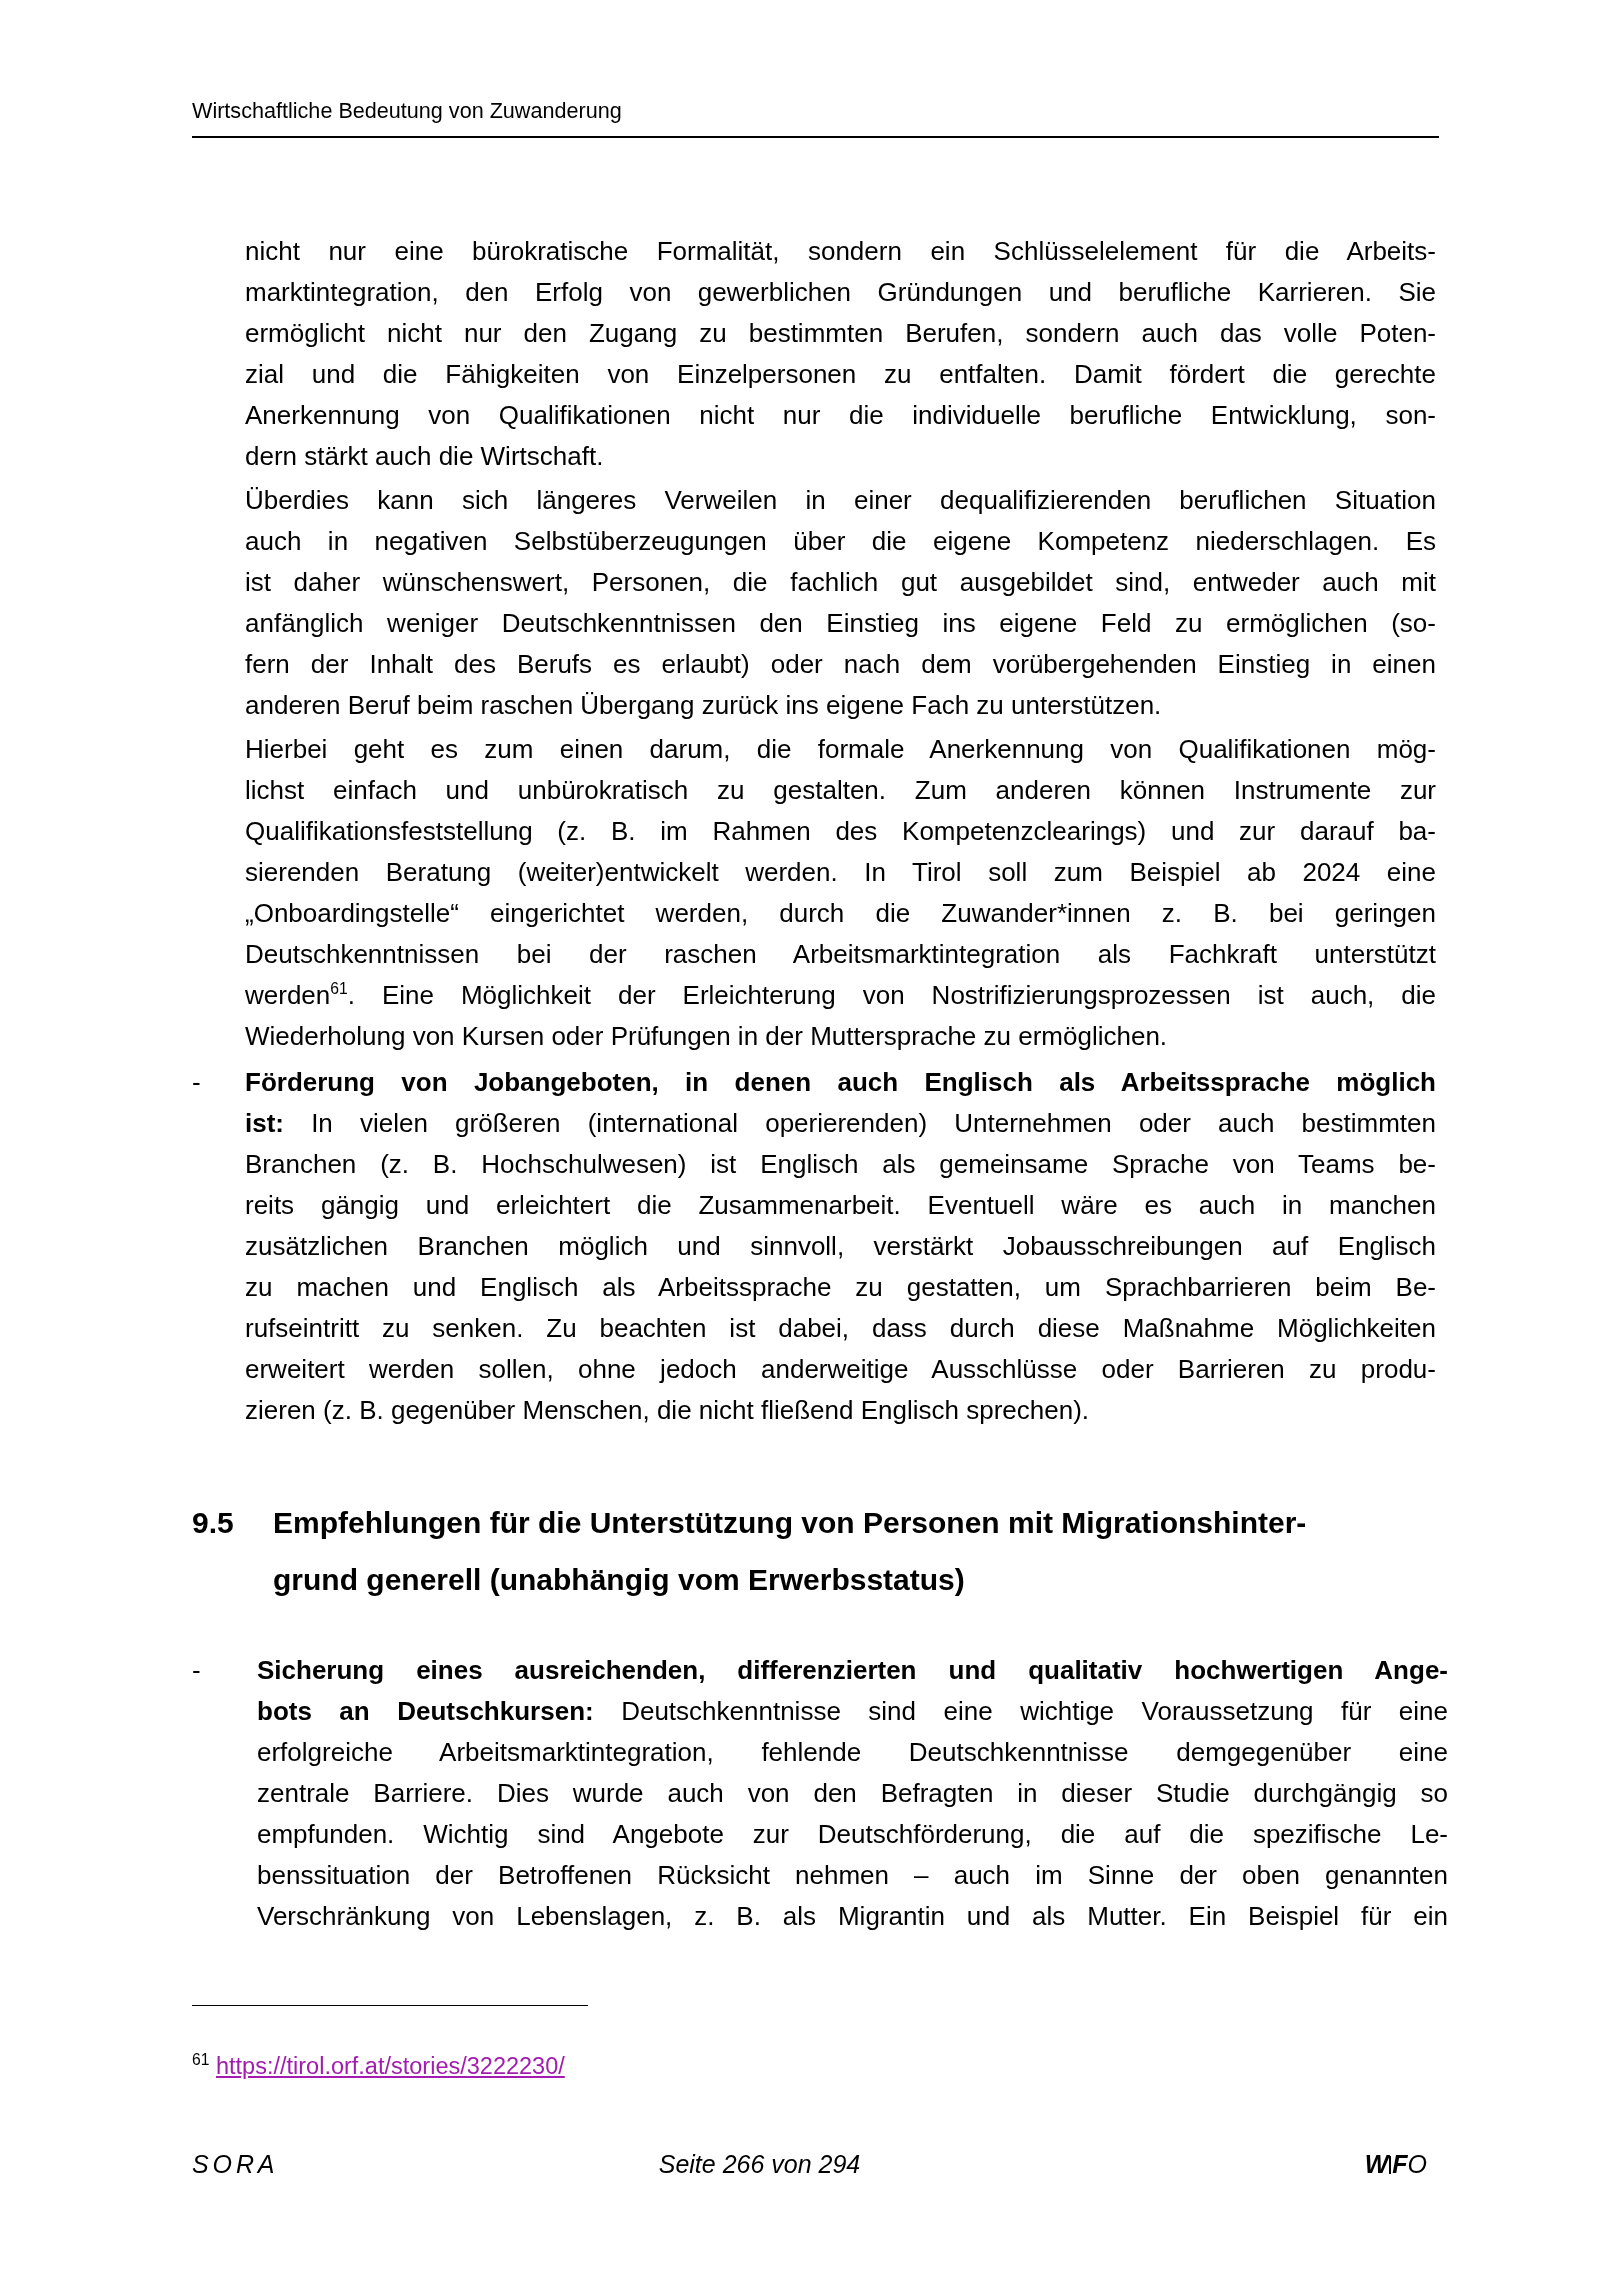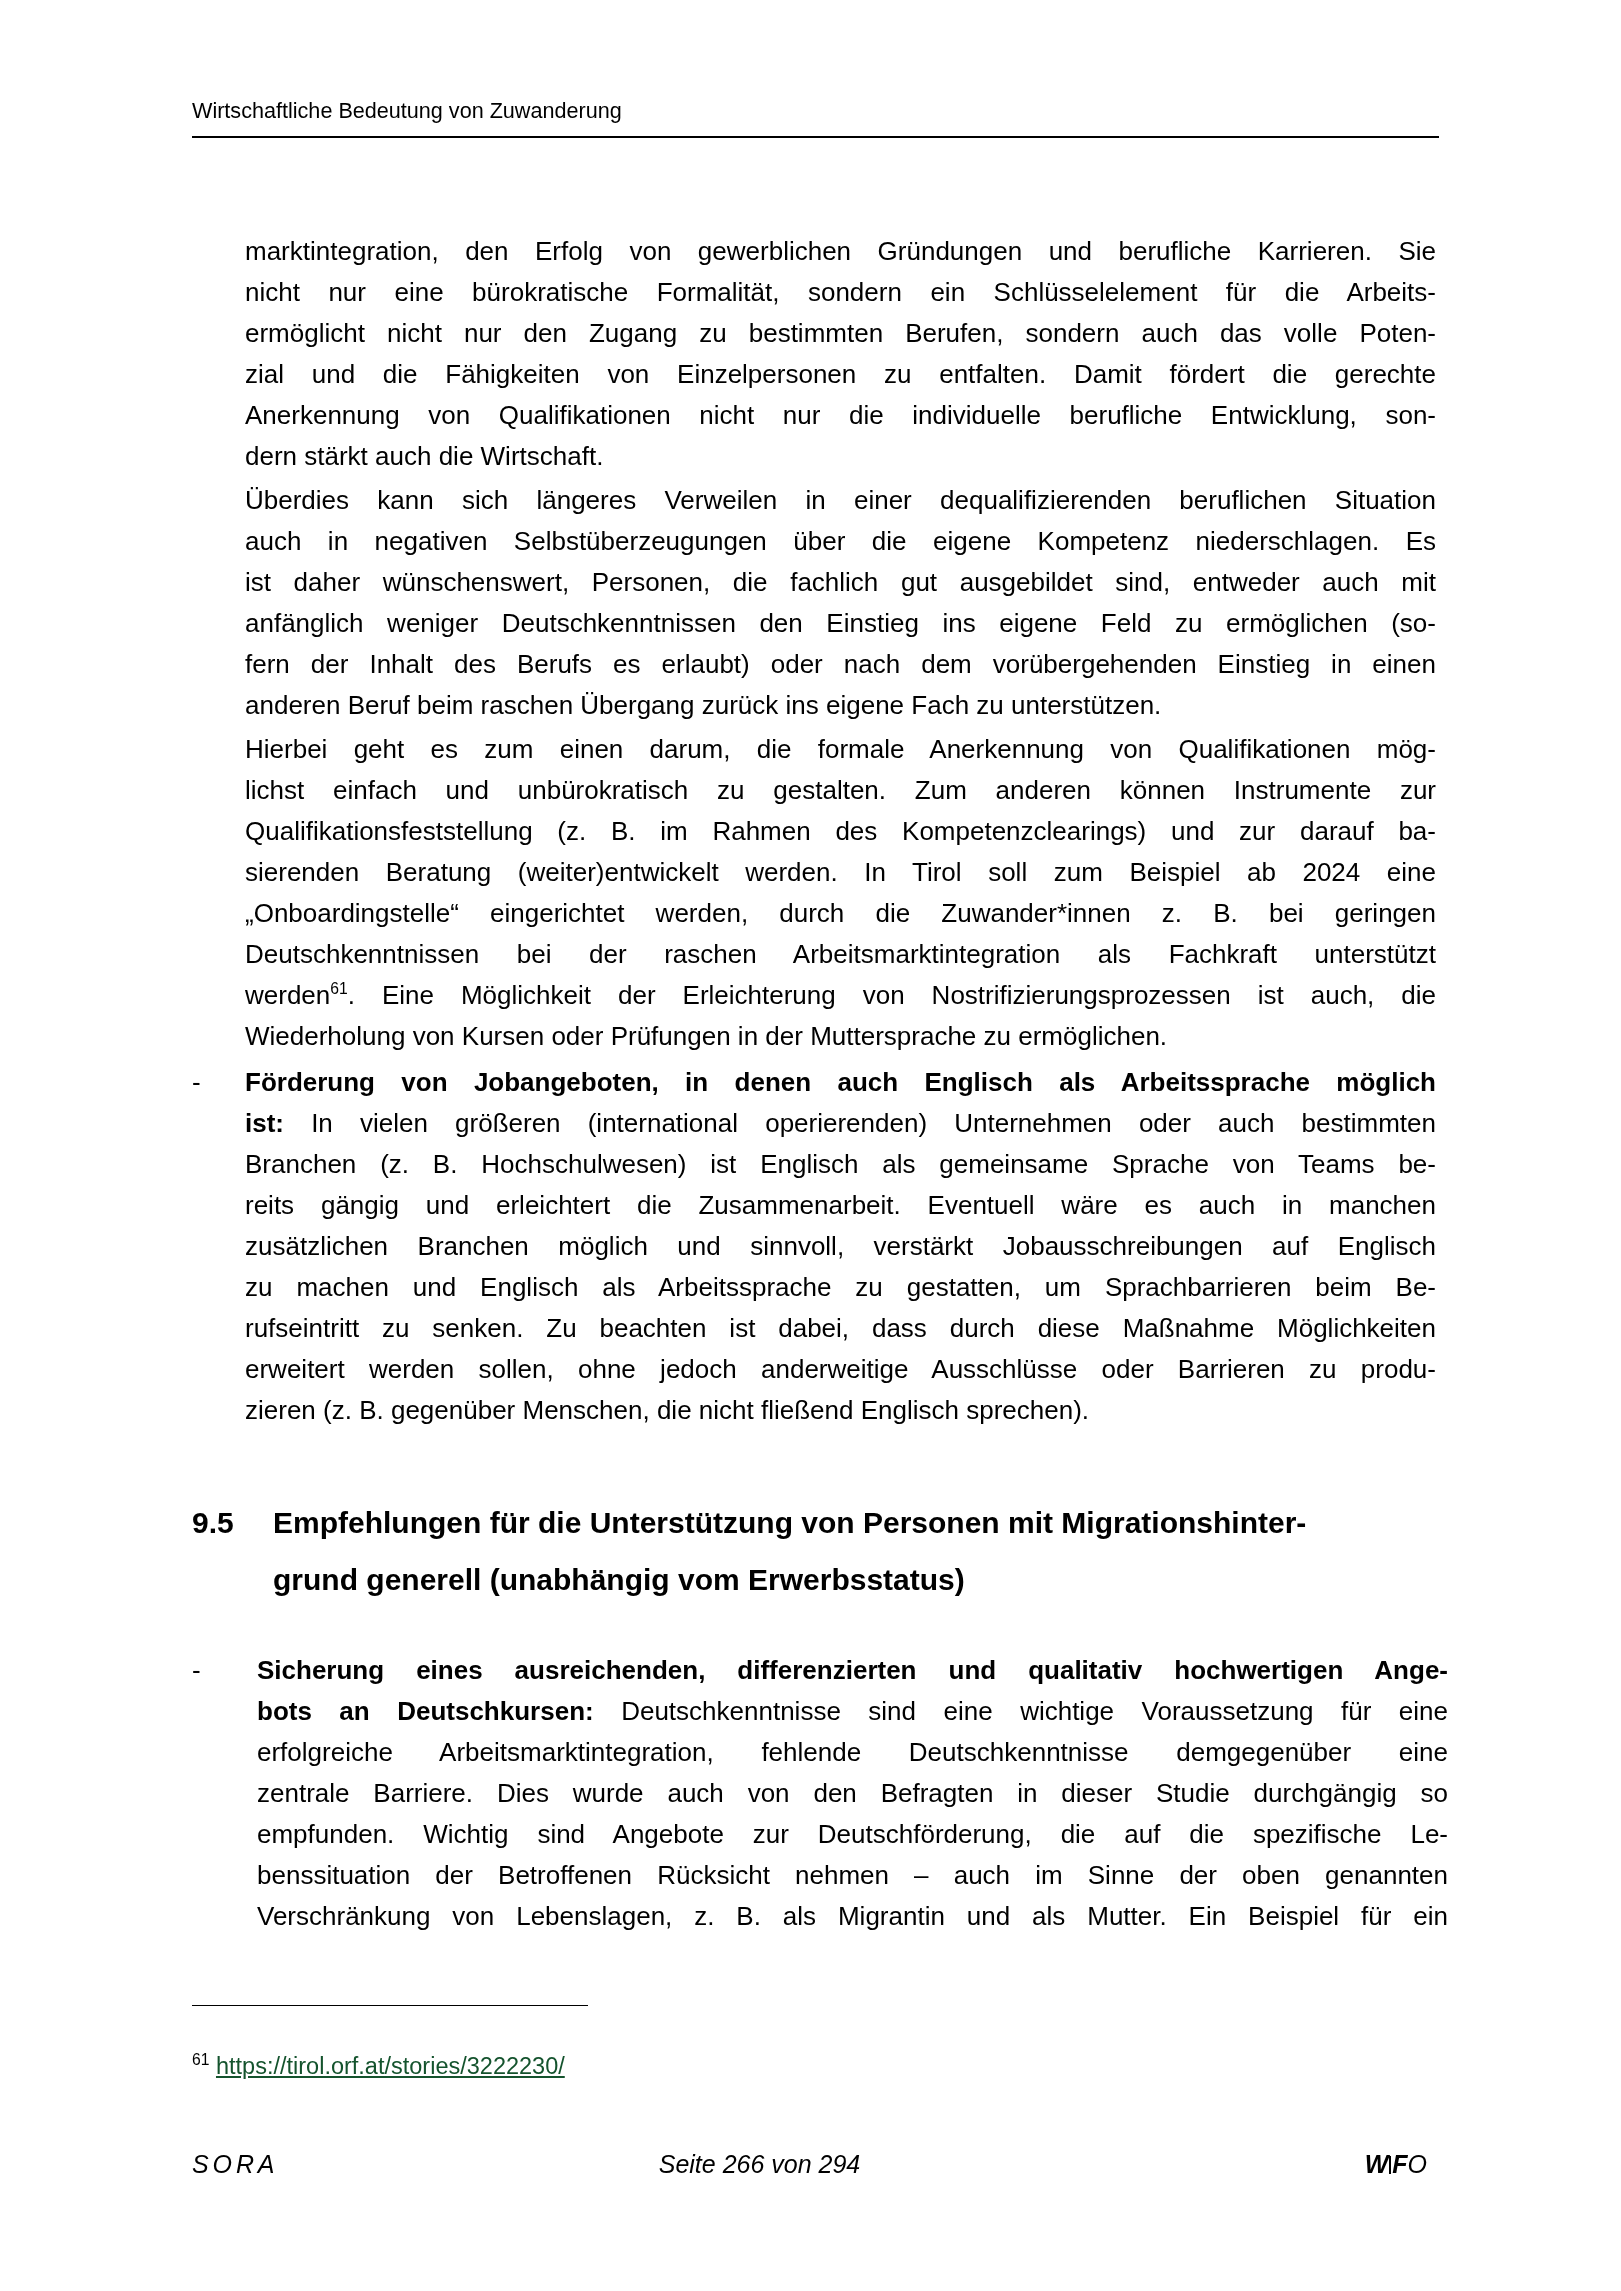--- a/index.html
+++ b/index.html
@@ -12,37 +12,37 @@
   .line.justify { text-align: justify; text-align-last: justify; white-space: normal; overflow: hidden; }
   .bullet { position: absolute; left: 192px; font-size: 26px; line-height: 41px; }
   b, .bold { font-weight: bold; }
   sup { font-size: 15.7px; line-height: 0; vertical-align: super; }
   .heading { position: absolute; left: 192px; font-weight: bold; font-size: 30px; line-height: 52px; }
   .heading .num { position: absolute; left: 0; }
   .heading .text { position: absolute; left: 81px; white-space: nowrap; width: 1166px; }
   .fn-rule { position: absolute; left: 192px; top: 2005px; width: 396px; border-top: 1.5px solid #000; }
   .footnote { position: absolute; left: 192px; top: 2052px; font-size: 23.5px; line-height: 29px; white-space: nowrap; }
   .footnote .fn-num { font-size: 15.7px; vertical-align: super; line-height: 0; }
-  .footnote a { color: #14532d; text-decoration: underline; }
+  .footnote a { color: #a21caf; text-decoration: underline; }
   .footer { position: absolute; top: 2152px; font-size: 25px; line-height: 25.5px; font-style: italic; }
   .footer-left { left: 192px; letter-spacing: 3.9px; }
   .footer-center { left: 0; width: 1519px; text-align: center; }
   .footer-right { right: 194px; font-weight: bold; letter-spacing: 0px; margin-left: 38px; }
   .wifo-o { font-weight: normal; }
   .wifo-bar { display: inline-block; width: 2px; height: 17.6px; background: #000; margin: 0 1px; vertical-align: -1px; }
 </style>
 </head>
 <body>
 
 <div class="header-title">Wirtschaftliche Bedeutung von Zuwanderung</div>
 <div class="header-rule"></div>
 
 <div class="block" style="top:231px;">
+  <div class="line justify">nicht nur eine bürokratische Formalität, sondern ein Schlüsselelement für die Arbeits-</div>
   <div class="line justify">marktintegration, den Erfolg von gewerblichen Gründungen und berufliche Karrieren. Sie</div>
-  <div class="line justify">nicht nur eine bürokratische Formalität, sondern ein Schlüsselelement für die Arbeits-</div>
   <div class="line justify">ermöglicht nicht nur den Zugang zu bestimmten Berufen, sondern auch das volle Poten-</div>
   <div class="line justify">zial und die Fähigkeiten von Einzelpersonen zu entfalten. Damit fördert die gerechte</div>
   <div class="line justify">Anerkennung von Qualifikationen nicht nur die individuelle berufliche Entwicklung, son-</div>
   <div class="line">dern stärkt auch die Wirtschaft.</div>
 </div>
 
 <div class="block" style="top:480px;">
   <div class="line justify">Überdies kann sich längeres Verweilen in einer dequalifizierenden beruflichen Situation</div>
   <div class="line justify">auch in negativen Selbstüberzeugungen über die eigene Kompetenz niederschlagen. Es</div>
   <div class="line justify">ist daher wünschenswert, Personen, die fachlich gut ausgebildet sind, entweder auch mit</div>

